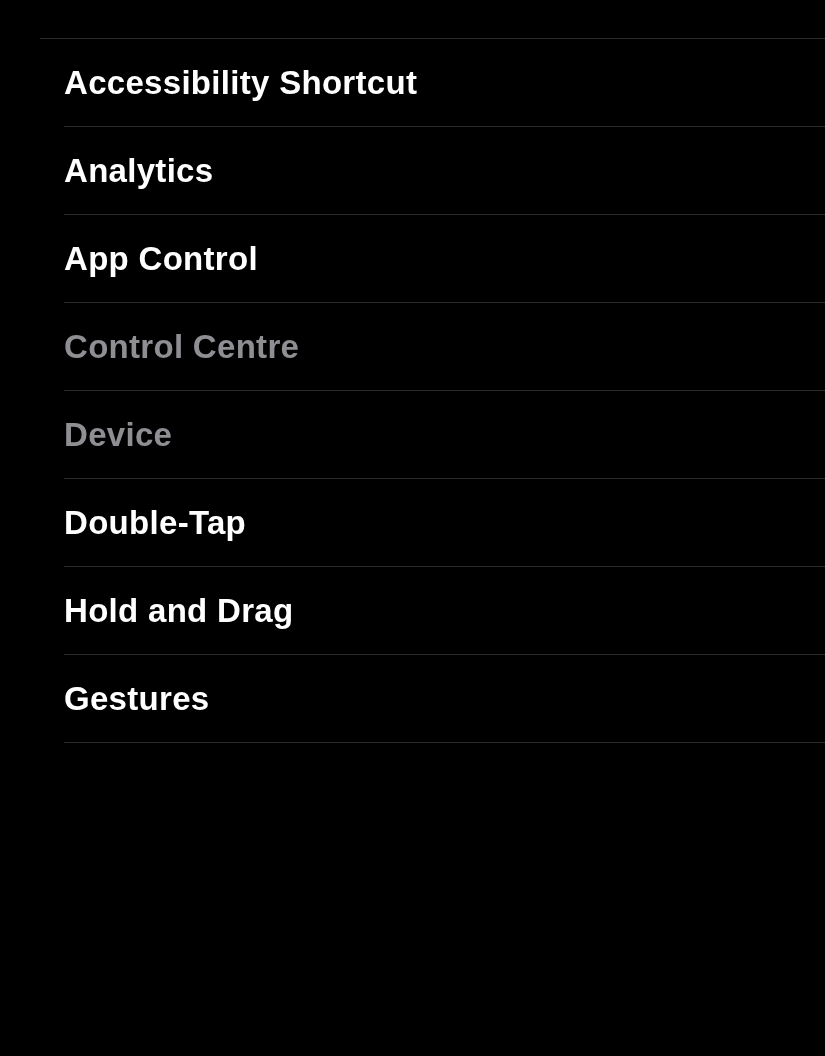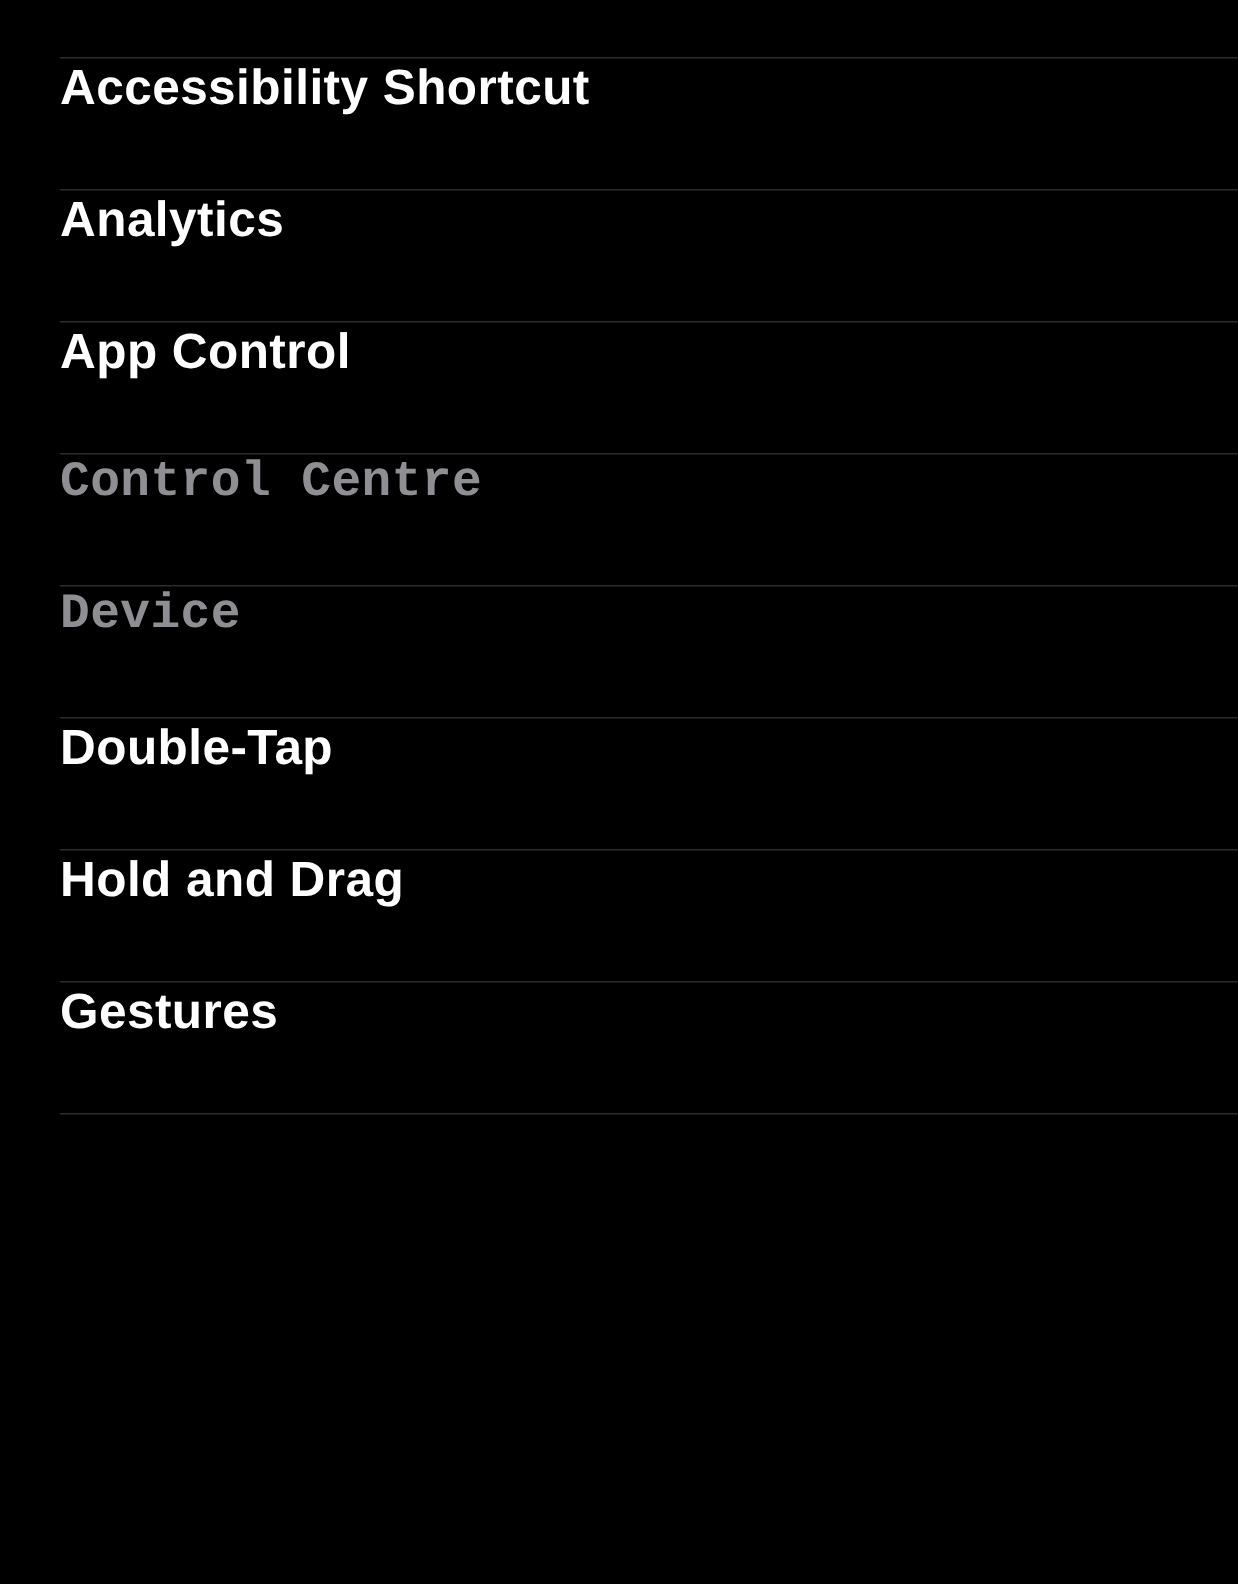--- a/index.html
+++ b/index.html
@@ -24,35 +24,36 @@
       font-weight: 600;
       padding-bottom: 10px;
     }
     .separator {
       height: 1px;
       background-color: #2c2c2e;
       margin-left: 0;
     }
     .list-item {
       display: flex;
+      align-items: center;
       justify-content: space-between;
       height: 88px;
       border-bottom: 1px solid #2c2c2e;
       cursor: pointer;
       padding-right: 48px;
+      margin-left: 24px;
     }
     .list-item-label {
       color: #ffffff;
       font-size: 33px;
       font-weight: 600;
       letter-spacing: 0.3px;
     }
     .list-item-label.disabled {
       color: #8e8e93;
-      font-family: Liberation Mono, monospace;
     }
     .checkmark {
       width: 34px;
       height: 34px;
       display: flex;
       align-items: center;
       justify-content: center;
     }
     .checkmark svg {
       width: 34px;

